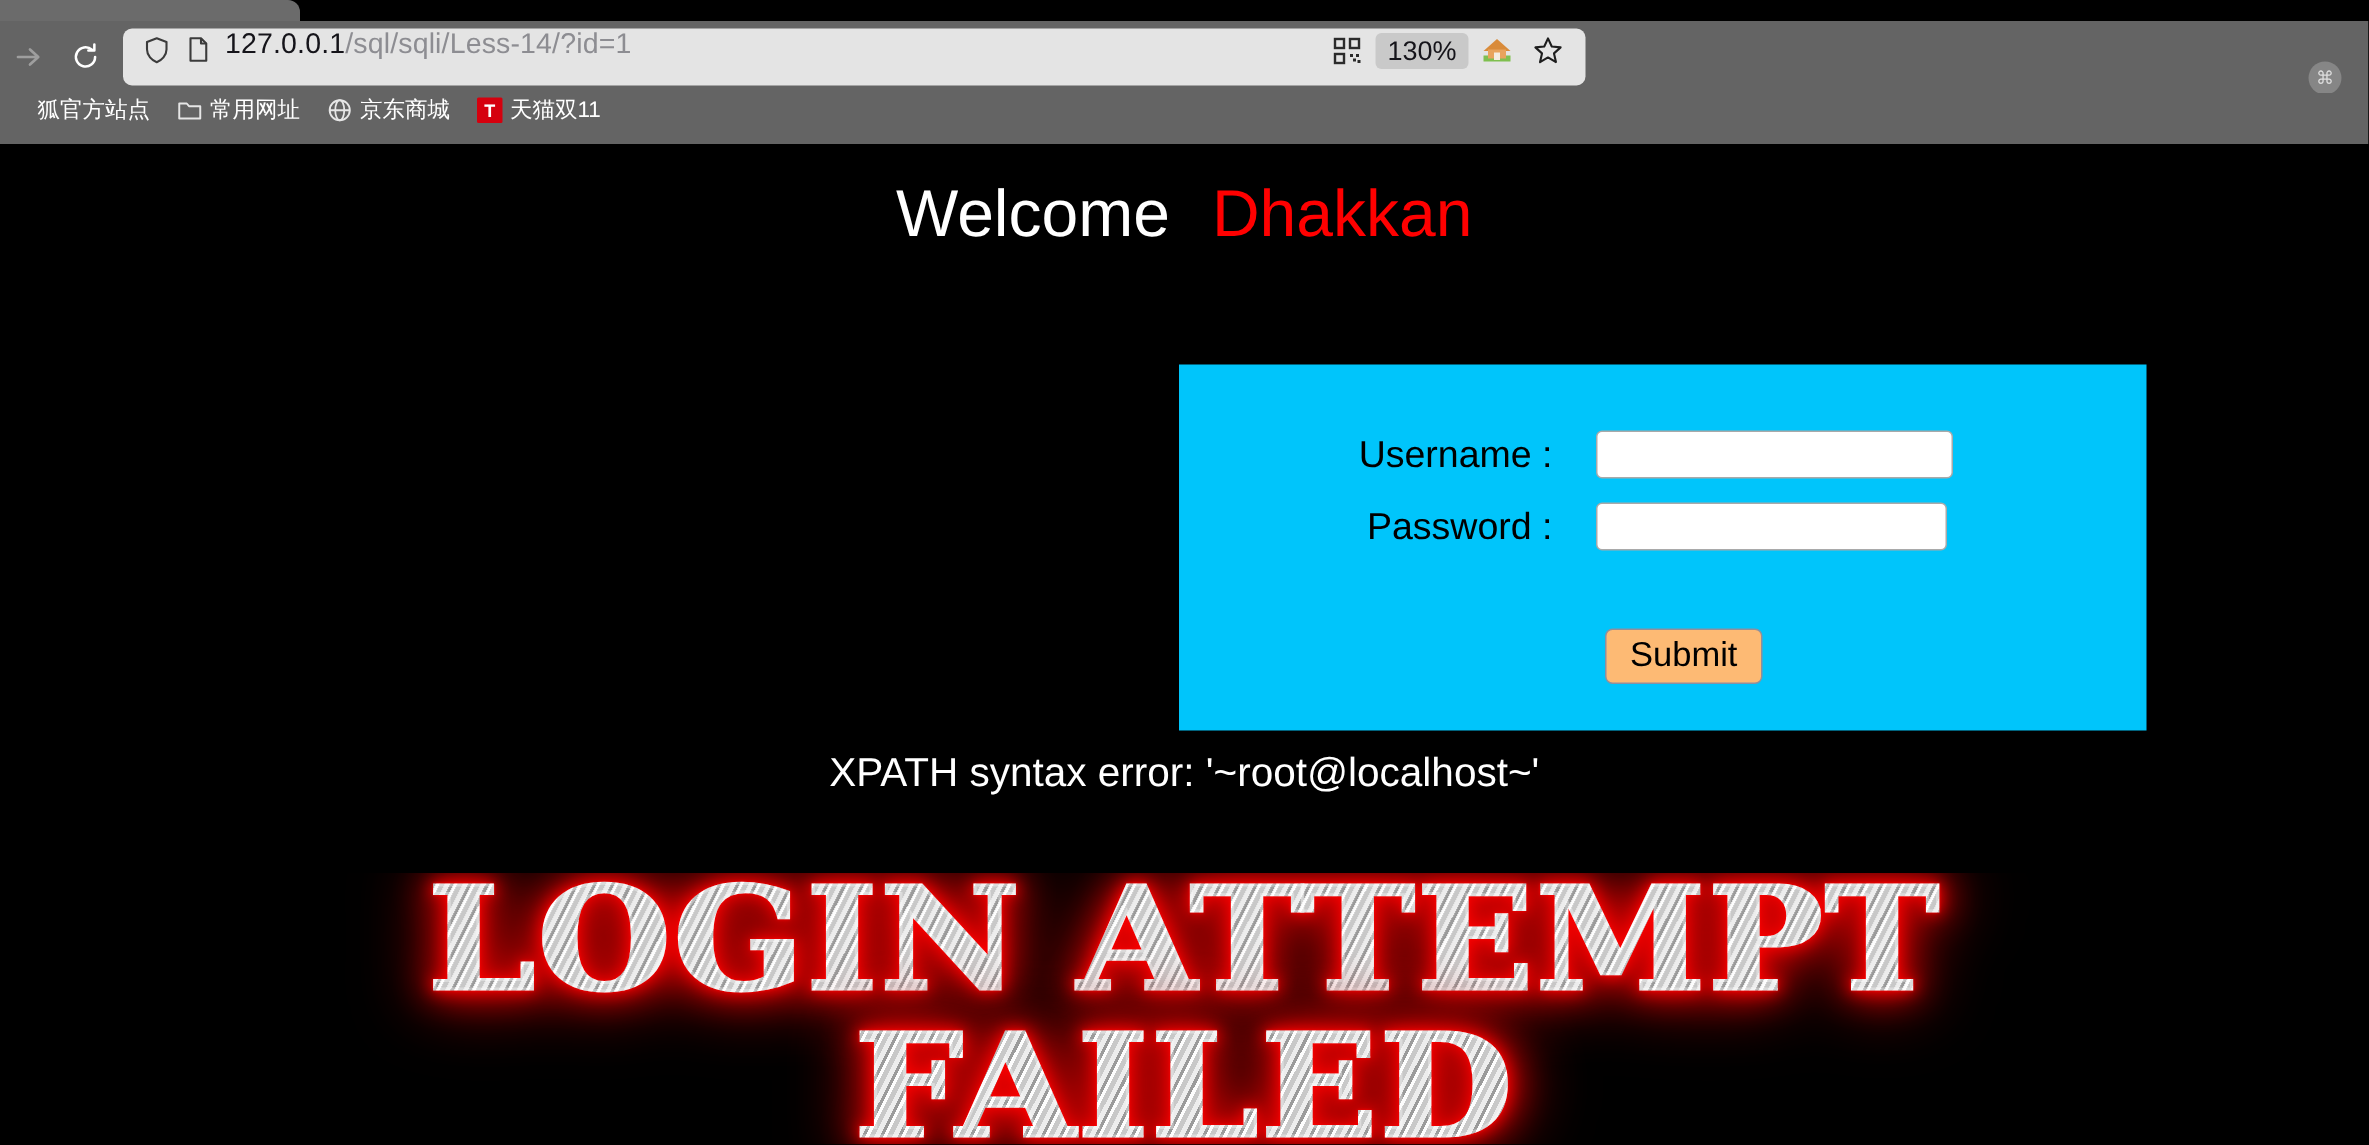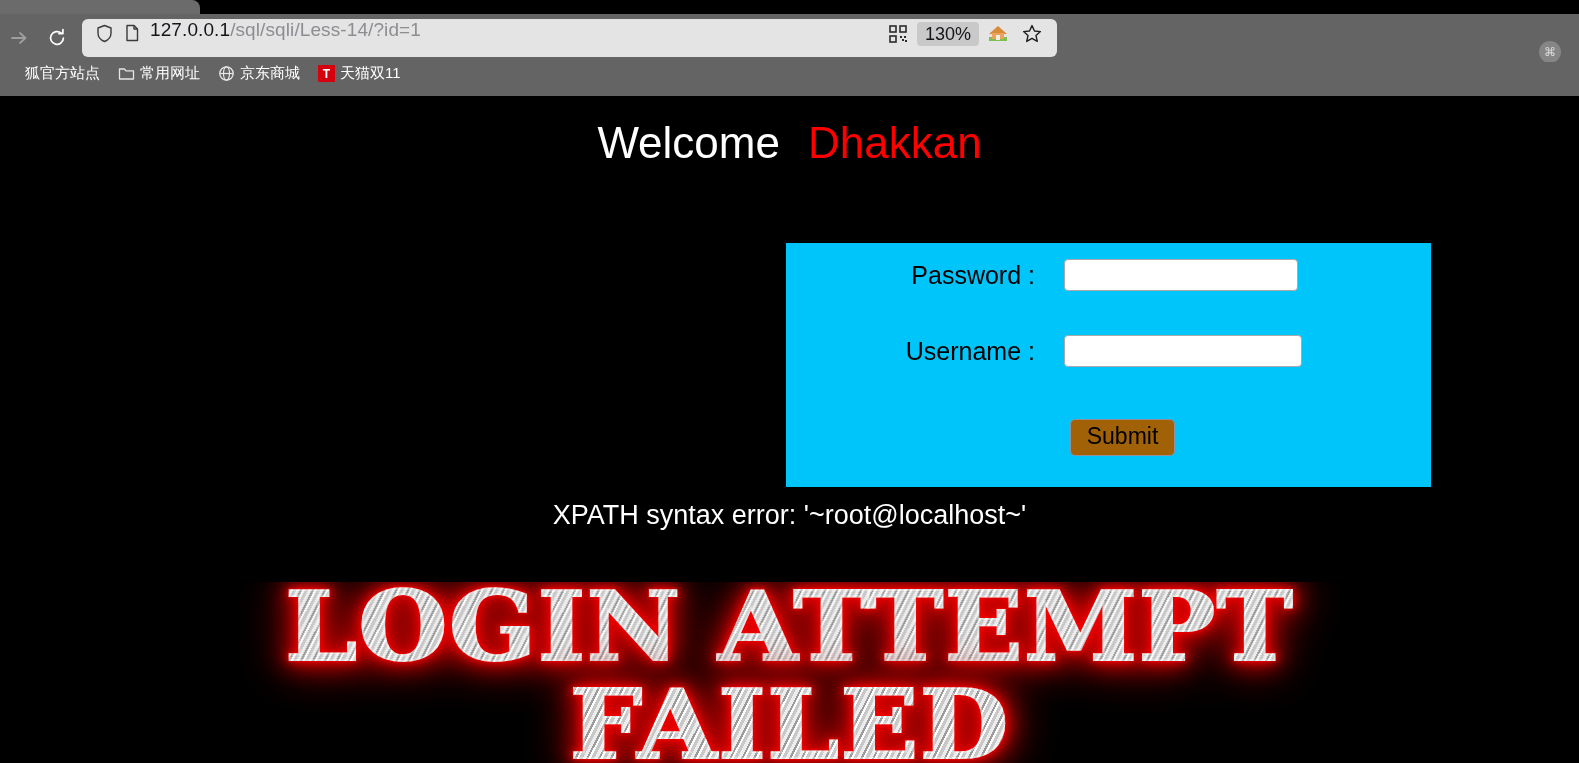--- a/index.html
+++ b/index.html
@@ -100,21 +100,21 @@
   }
   .fld-input {
     width:238px; height:32px; background:#fff;
     border:1px solid #a9a9a9; border-radius:4px;
     outline:none; font-size:16px; padding:0 4px;
     font-family:"Liberation Sans", sans-serif;
   }
   .fld-input.p { width:234px; }
   .submit-wrap { display:flex; justify-content:center; padding-top:52px; padding-left:28px; }
   .submit-btn {
-    background:#a16207; border:1px solid #8f8f9d; border-radius:5px;
+    background:#fdba74; border:1px solid #8f8f9d; border-radius:5px;
     font-size:23px; color:#000; padding:4px 16px 6px 16px;
     font-family:"Liberation Sans", sans-serif; cursor:pointer;
     line-height:1.1;
   }
 
   .xpath-err {
     position:absolute; top:404px; left:0; width:1579px;
     text-align:center; font-size:27px; color:#ffffff;
     white-space:nowrap;
   }
@@ -256,30 +256,30 @@
 </div>
 
 <div id="page">
 
   <div class="welcome">
     <span class="w">Welcome</span><span class="d">Dhakkan</span>
   </div>
 
   <div class="login-box">
 
+    <div class="form-row r1">
+      <span class="fld-label">Username :</span>
+      <input class="fld-input" type="text" value="" style="">
+    </div>
+
     <div class="form-row r2">
       <span class="fld-label">Password :</span>
       <input class="fld-input p" type="text" value="" style="">
     </div>
 
-    <div class="form-row r1">
-      <span class="fld-label">Username :</span>
-      <input class="fld-input" type="text" value="" style="">
-    </div>
-
     <div class="submit-wrap">
       <button class="submit-btn">Submit</button>
     </div>
   </div>
 
   <div class="xpath-err">XPATH syntax error: '~root@localhost~'</div>
 
   <div class="failed-wrap">
     <span class="failed-line">LOGIN ATTEMPT</span>
     <span class="failed-line l2">FAILED</span>

